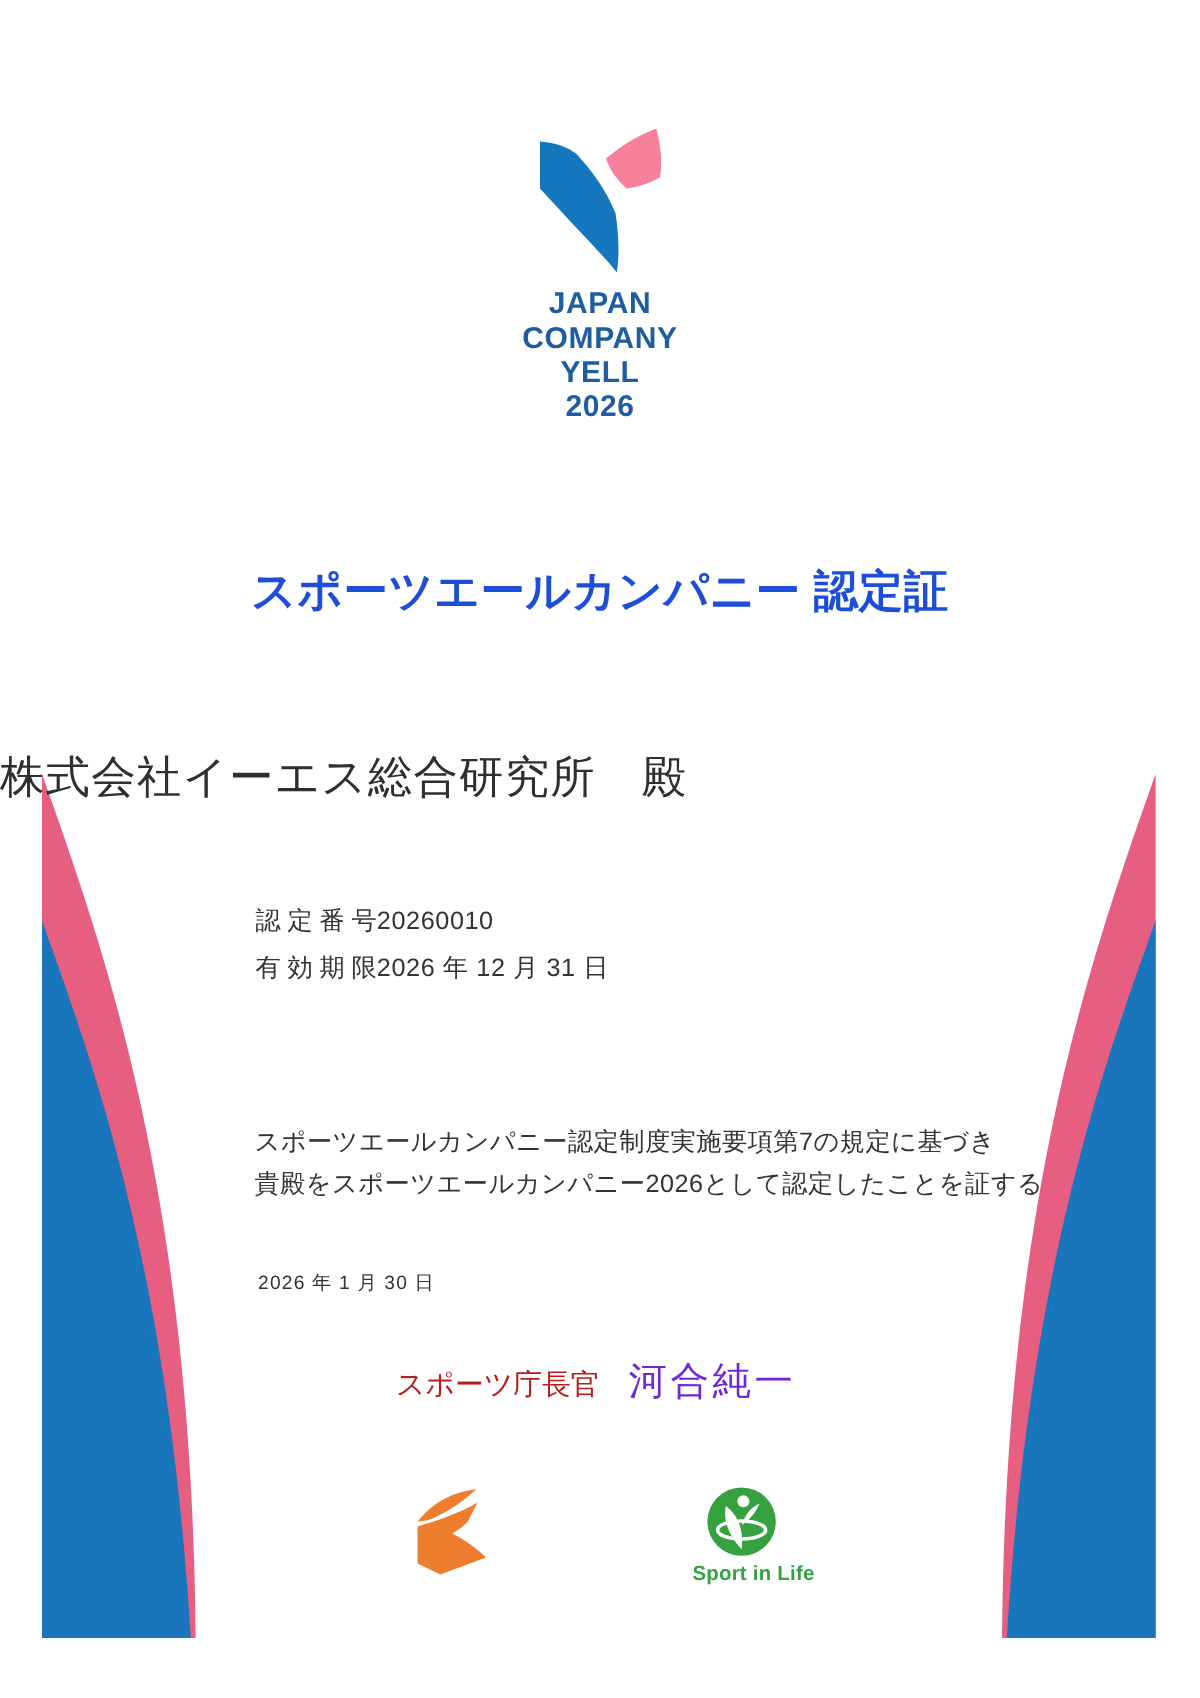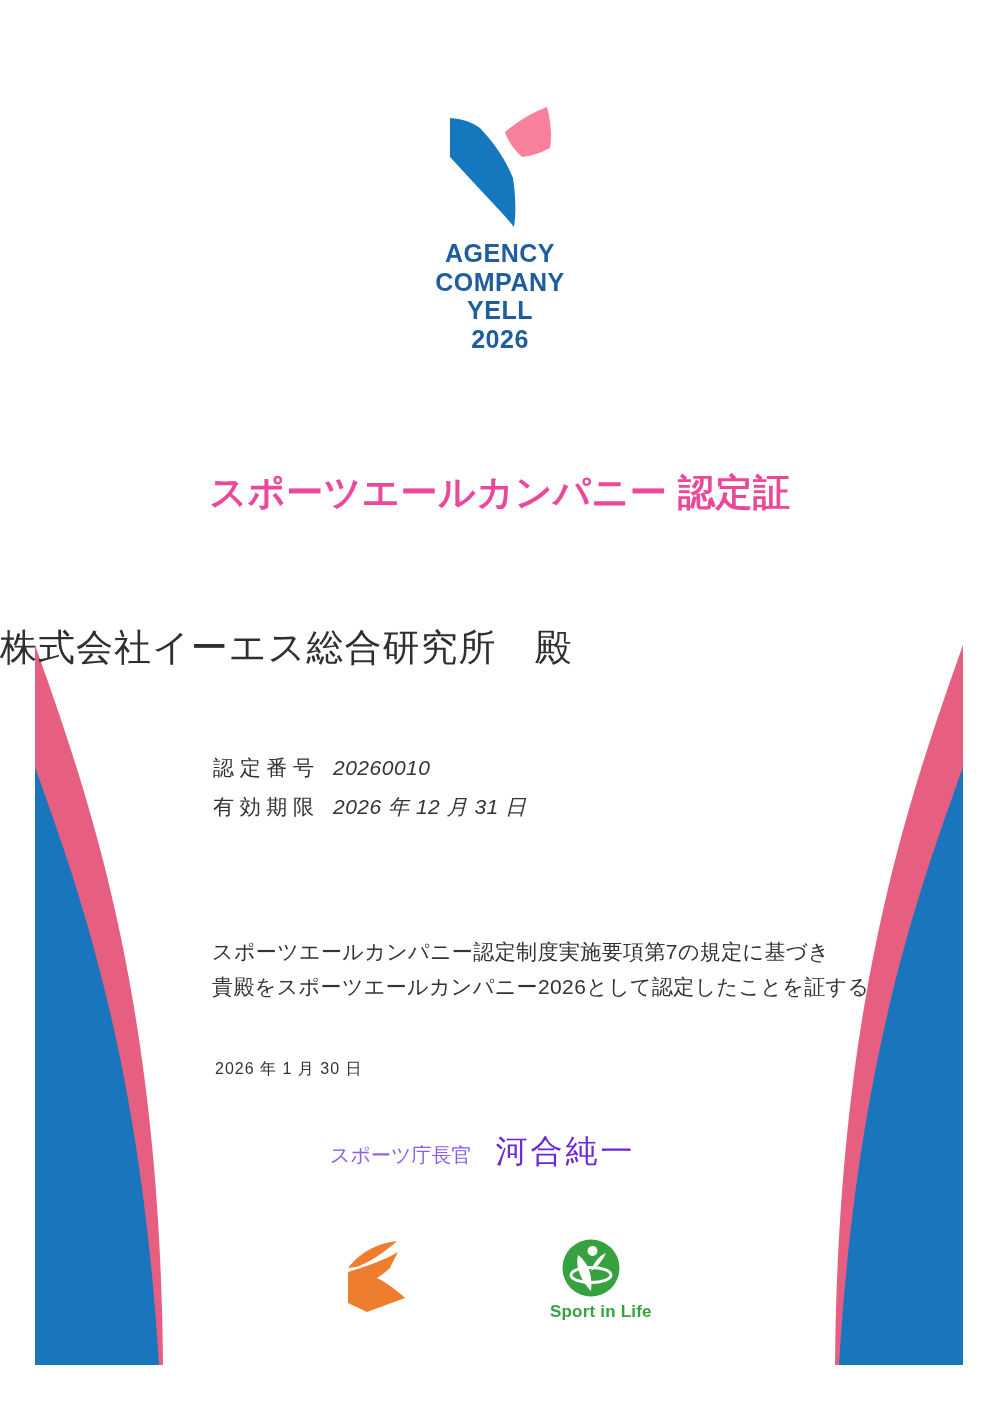--- a/index.html
+++ b/index.html
@@ -15,74 +15,74 @@
   .logo-mark { position:absolute; left:440px; top:95px; width:130px; height:145px; }
   .logo-text {
     position:absolute; left:0; top:239px; width:100%;
     text-align:center; color:#1E5E9E; font-weight:800;
     font-size:25px; line-height:28.5px; letter-spacing:0.5px;
   }
 
   .title {
     position:absolute; left:0; top:471px; width:100%; margin:0;
     text-align:center; font-size:37px; font-weight:700;
-    letter-spacing:0.5px; color:#ec4899; line-height:1.2;
+    letter-spacing:0.5px; color:#1d4ed8; line-height:1.2;
   }
   .recipient {
     position:absolute; left:0; top:626px; width:100%;
     text-align:left; font-size:37px; font-weight:400;
     letter-spacing:1px; color:#2f2f2f; line-height:1.2;
   }
 
   .fields { position:absolute; left:213px; top:757px; font-size:21px; line-height:1; }
   .field-row { display:flex; margin-bottom:18px; }
   .field-label { display:inline-block; width:101px; text-align:justify; text-align-last:justify; }
-  .field-value { margin-left:19px; letter-spacing:0.5px;font-style:italic; }
+  .field-value { letter-spacing:0.5px; }
 
   .body-text {
     position:absolute; left:212px; top:912px;
     font-size:21px; line-height:35px; letter-spacing:0.4px; color:#333;margin-top:22px;
   }
 
   .issue-date {
     position:absolute; left:215px; top:1059px;
     font-size:16px; letter-spacing:1px; color:#333;
   }
 
   .signature { position:absolute; left:330px; top:1130px; display:flex; align-items:baseline; }
-  .signer-title { font-size:20px; color:#8b5cf6; }
+  .signer-title { font-size:24px; color:#b91c1c; }
   .signer-name { font-size:32px; margin-left:24px; letter-spacing:3px; color:#6d28d9;text-align:right; }
 
   .jsa-mark { position:absolute; left:345px; top:1240px; width:64px; height:75px; }
   .jsa-text { position:absolute; left:423px; top:1263px; color:#4A4F55; }
   .jsa-name { font-size:29px; font-weight:700; letter-spacing:0.5px; line-height:1.1; }
   .jsa-sub  { font-size:12.5px; font-weight:700; letter-spacing:0.6px; margin-top:7px; white-space:nowrap; }
 
-  .sil { position:absolute; left:550px; top:1239px; width:84px; text-align:center; }
+  .sil { position:absolute; left:577px; top:1239px; width:84px; text-align:center; }
   .sil-mark { width:84px; height:60px; margin:0 auto; }
   .sil-label { font-size:17px; font-weight:700; color:#35A23F; margin-top:3px; letter-spacing:0.2px; white-space:nowrap; }
 </style>
 </head>
 <body>
 
 <div class="page">
 
   <svg class="side-decor" viewBox="0 0 1000 1415" aria-hidden="true">
     <path d="M35,645 C90,800 160,1000 163,1365 L35,1365 Z" fill="#E75F80"></path>
     <path d="M35,767 C75,880 140,1050 159,1365 L35,1365 Z" fill="#1976BC"></path>
     <path d="M963,645 C908,800 838,1000 835,1365 L963,1365 Z" fill="#E75F80"></path>
     <path d="M963,767 C923,880 858,1050 839,1365 L963,1365 Z" fill="#1976BC"></path>
   </svg>
 
   <svg class="logo-mark" viewBox="0 0 130 145" aria-hidden="true">
     <path d="M10,23 Q28,24 40,33 C53,47 65,63 73,83 C76,103 76,120 74,132 C65,120 40,95 10,62 Z" fill="#1578BE"></path>
     <path d="M65,37 Q85,20 107,12 Q113,35 110,53 Q95,61 82,62 Q69,50 65,37 Z" fill="#F8809A"></path>
   </svg>
   <div class="logo-text">
-    <div>AGENCY</div>
+    <div>JAPAN</div>
     <div>COMPANY</div>
     <div>YELL</div>
     <div>2026</div>
   </div>
 
   <h1 class="title">スポーツエールカンパニー 認定証</h1>
 
   <div class="recipient">株式会社イーエス総合研究所　殿</div>
 
   <div class="fields">

